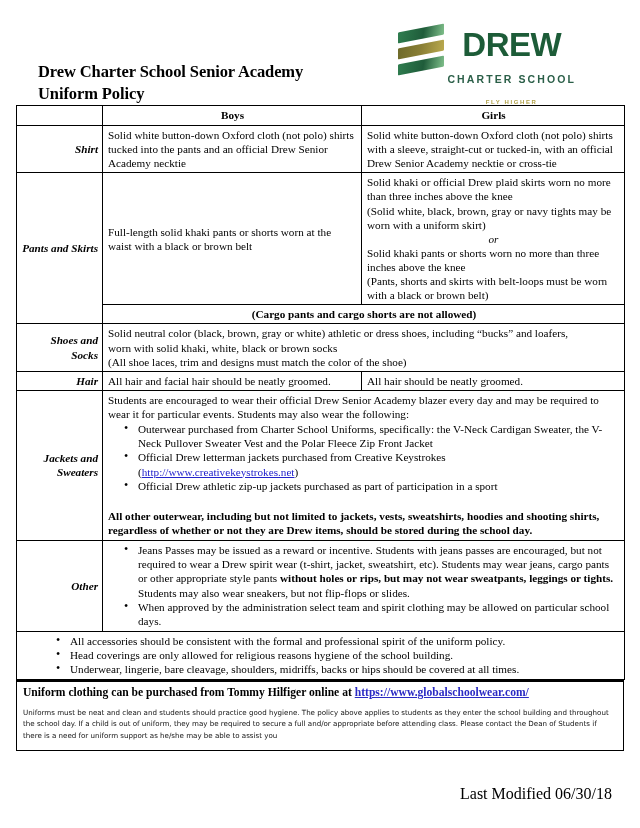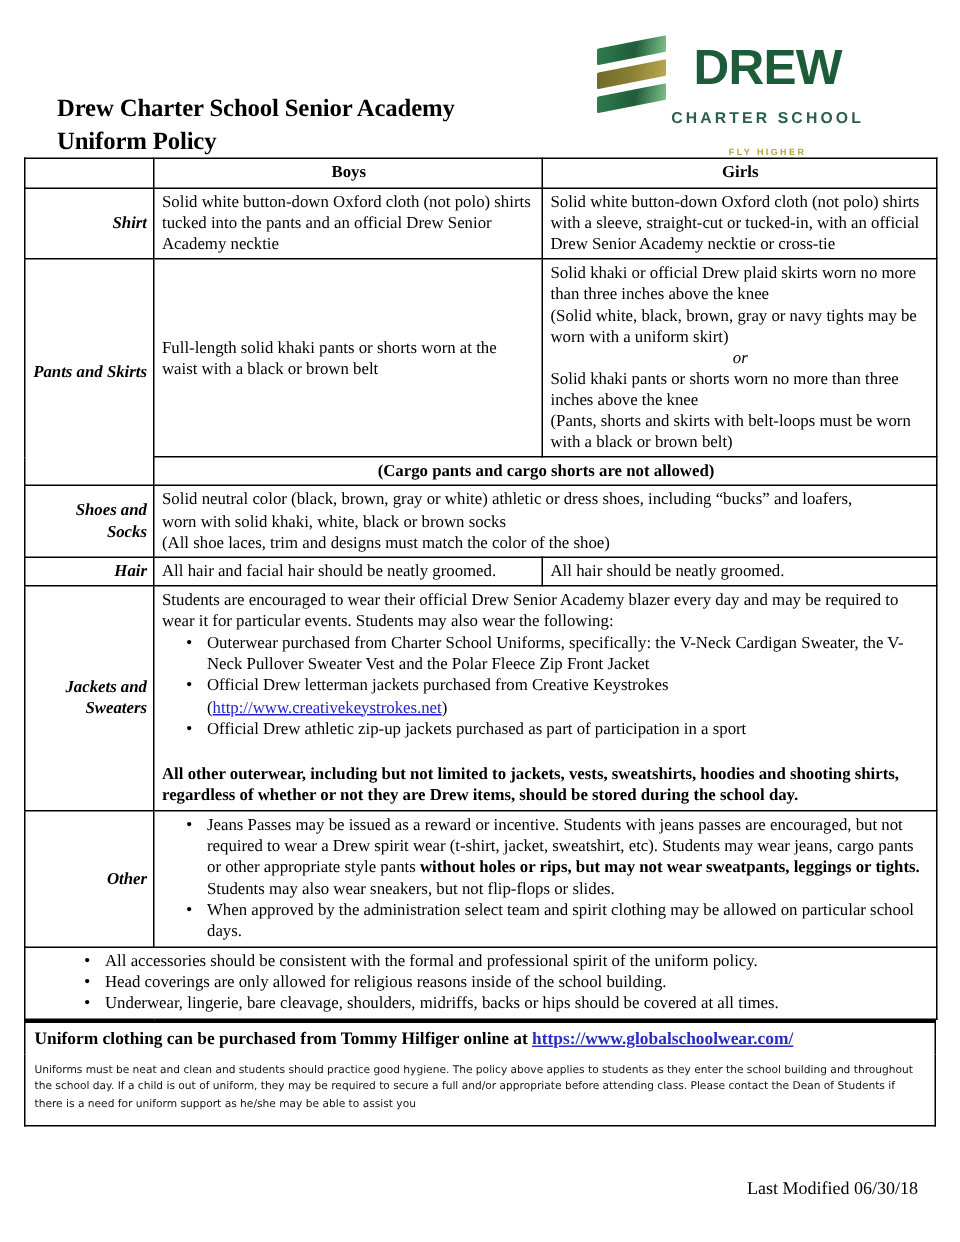--- a/index.html
+++ b/index.html
@@ -193,21 +193,21 @@
   }
   .fineprint {
     font-family: "DejaVu Sans", "Liberation Sans", sans-serif;
     font-size: 7.1px;
     line-height: 1.62;
     color: #111;
     text-align: left;
   }
   .last-mod {
     text-align: right;
-    font-size: 12px;
+    font-size: 16px;
     padding-right: 12px;
     padding-top: 34px;
   }
 </style>
 </head>
 <body>
 
 <div class="page">
 
   <div class="header">
@@ -301,21 +301,21 @@
             <li><span>Jeans Passes may be issued as a reward or incentive.  Students with jeans passes are encouraged, but not required to wear a Drew spirit wear (t-shirt, jacket, sweatshirt, etc).  Students may wear jeans, cargo pants or other appropriate style pants </span><span class="b">without holes or rips, but may not wear sweatpants, leggings or tights.</span><span>  Students may also wear sneakers, but not flip-flops or slides.</span></li>
             <li>When approved by the administration select team and spirit clothing may be allowed on particular school days.</li>
           </ul>
         </td>
       </tr>
 
       <tr>
         <td class="wide-bullets" colspan="3">
           <ul class="bul">
             <li>All accessories should be consistent with the formal and professional spirit of the uniform policy.</li>
-            <li>Head coverings are only allowed for religious reasons inside of the school building.</li>
+            <li>Head coverings are only allowed for religious reasons hygiene of the school building.</li>
             <li>Underwear, lingerie, bare cleavage, shoulders, midriffs, backs or hips should be covered at all times.</li>
           </ul>
         </td>
       </tr>
 
     </tbody>
   </table>
 
   <div class="purchase-box">
     <div class="purchase-line"><span>Uniform clothing can be purchased from Tommy Hilfiger online at </span><a class="link-bold" href="#">https://www.globalschoolwear.com/</a></div>

